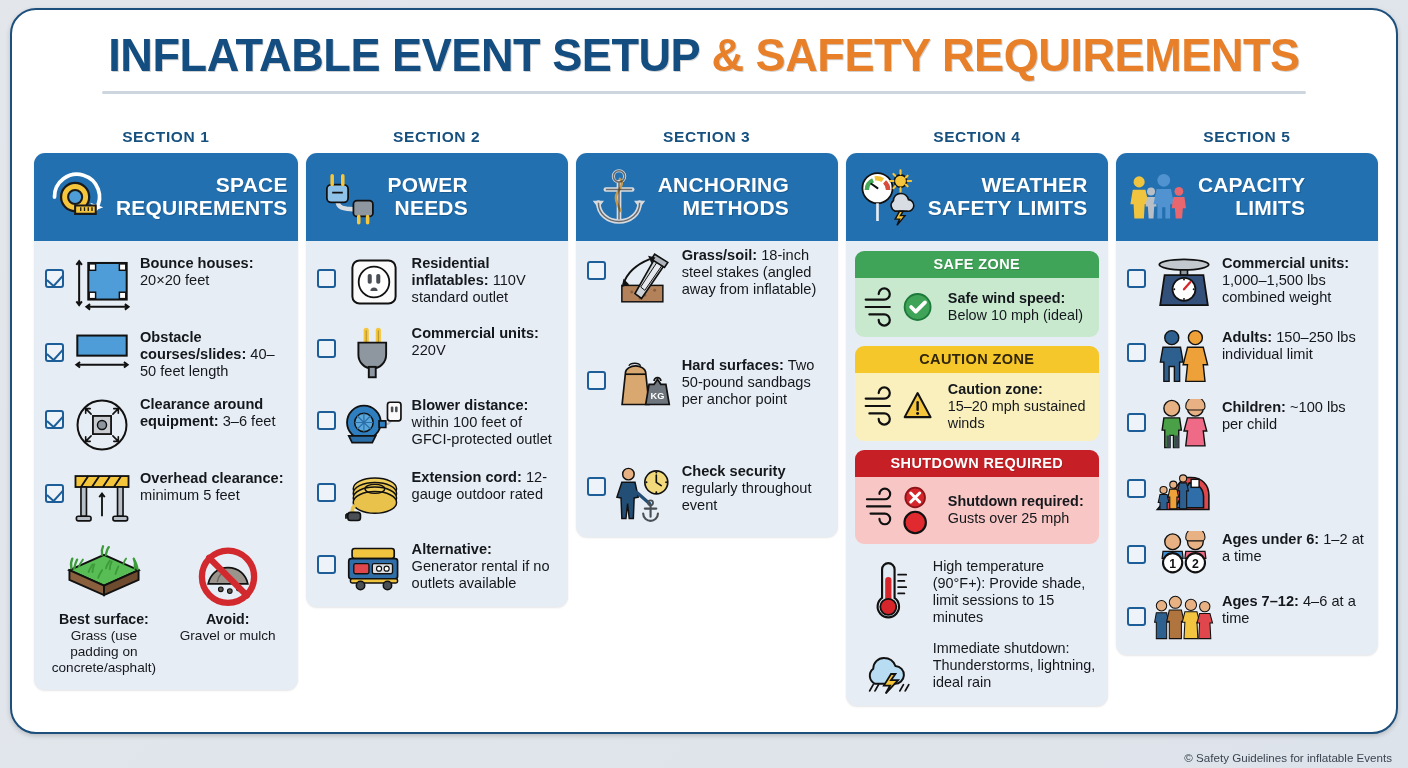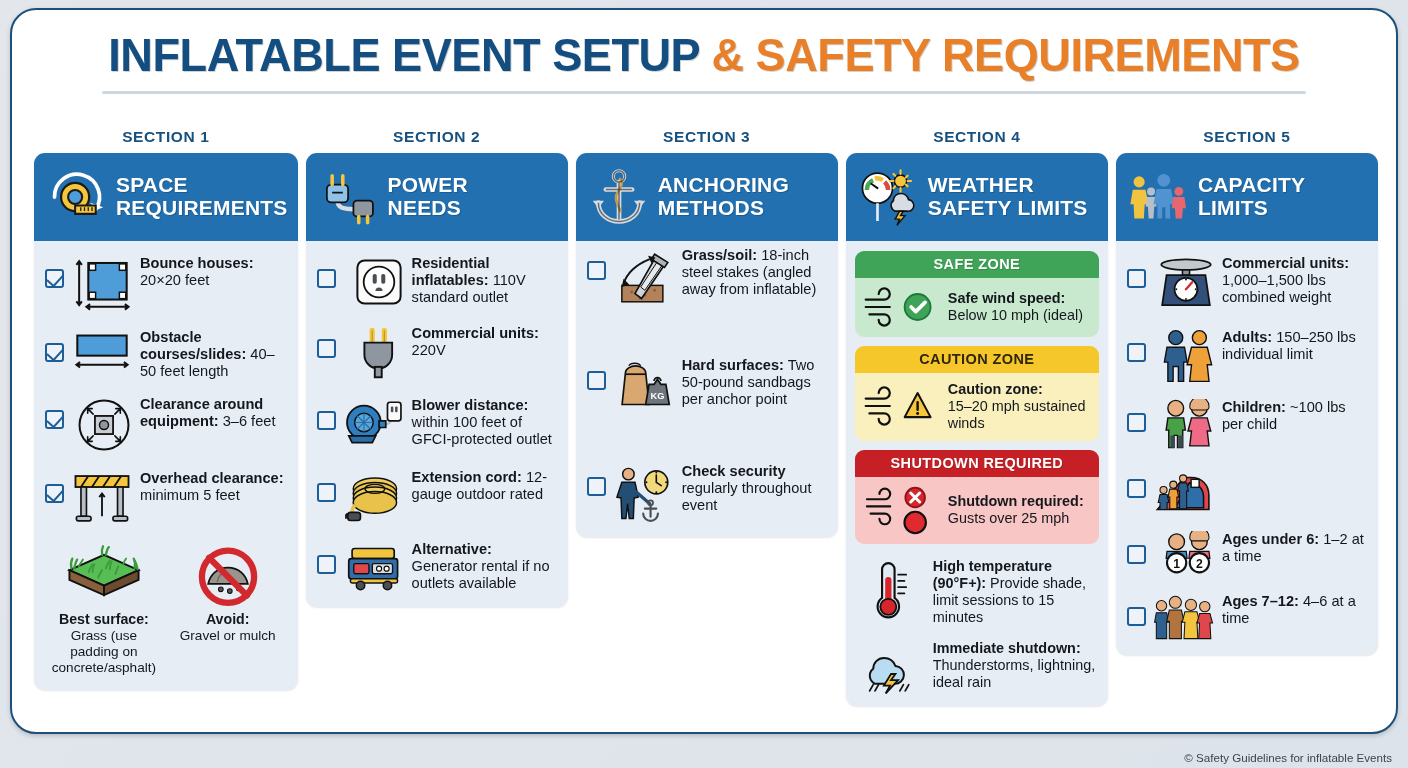--- a/index.html
+++ b/index.html
@@ -74,20 +74,21 @@
     box-shadow: 0 1px 2px rgba(0,0,0,.10);
   }
 
   .card-head {
     background: #2270b0;
     display: flex;
     align-items: center;
     gap: 8px;
     padding: 10px 10px 10px 12px;
     min-height: 88px;
+    text-align: right;
   }
   .card-head .hicon {
     flex: 0 0 auto;
     width: 62px; height: 62px;
     display: flex; align-items: center; justify-content: center;
   }
   .card-head .htitle {
     color: #fff;
     font-size: 21px;
     font-weight: 700;
@@ -123,21 +124,21 @@
     left: 3px; top: 0px;
     width: 8px; height: 13px;
     border: solid #1d5e99;
     border-width: 0 2.6px 2.6px 0;
     transform: rotate(42deg);
   }
 
   .ricon {
     flex: 0 0 auto;
     width: 64px;
-    display: flex; align-items: center; justify-content: flex-end;
+    display: flex; align-items: center; justify-content: center;
     padding-top: 2px;
   }
   .rtext {
     flex: 1 1 auto;
     font-size: 14.6px;
     line-height: 1.17;
     color: #14181d;
     padding-top: 2px;
   }
   .rtext b { font-weight: 700; }
@@ -170,21 +171,21 @@
   .zone.safe .zone-head { background: #3fa457; color: #fff; text-shadow: 1px 1px 0 rgba(0,0,0,.15); }
   .zone.safe .zone-body { background: #c9e9cf; }
   .zone.caution .zone-head { background: #f6c72a; color: #30260a; }
   .zone.caution .zone-body { background: #faf0bd; }
   .zone.shut .zone-head { background: #c62026; color: #fff; text-shadow: 1px 1px 0 rgba(0,0,0,.15); }
   .zone.shut .zone-body { background: #f8c6c4; }
 
   .plainrow { display:flex; align-items:flex-start; gap:6px; margin-top: 12px; }
   .plainrow .pricon { flex:0 0 auto; width: 72px; display:flex; align-items:center; justify-content:center; }
   .plainrow .prtext { flex:1; font-size: 14.4px; line-height: 1.18; color:#14181d; padding-top:2px; }
-  .plainrow .prtext b { font-weight:700; }
+  .plainrow .prtext b { font-weight:400; }
 
   .footer {
     position: absolute;
     right: 16px; bottom: 4px;
     font-size: 11.6px;
     color: #3b4450;
   }
   svg { display: block; }
 </style>
 </head>

